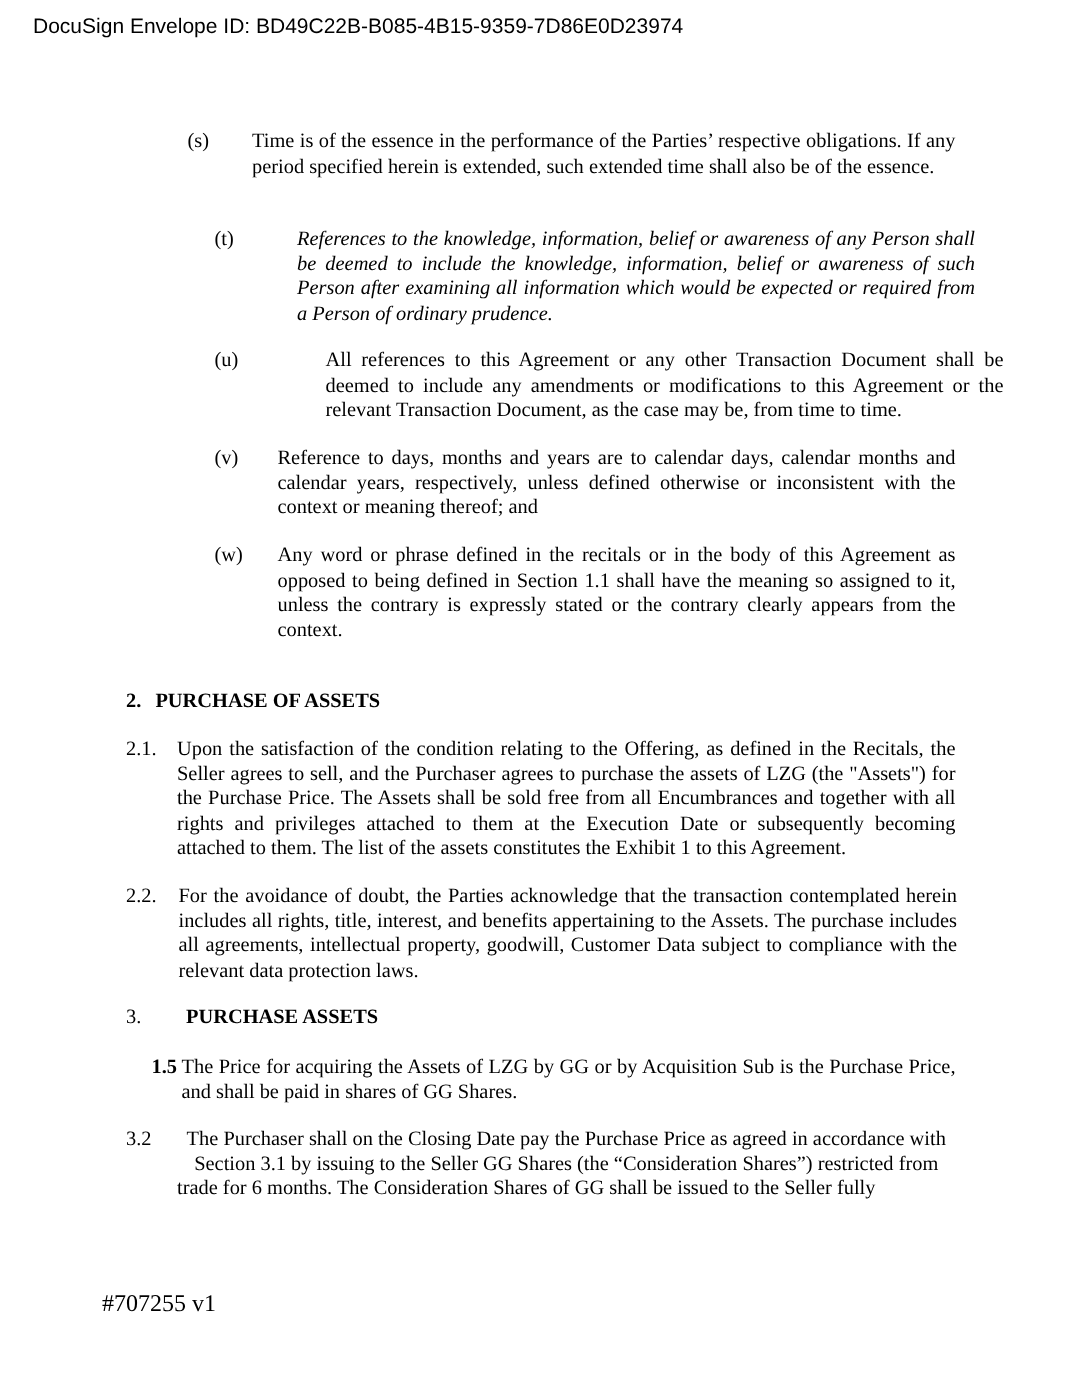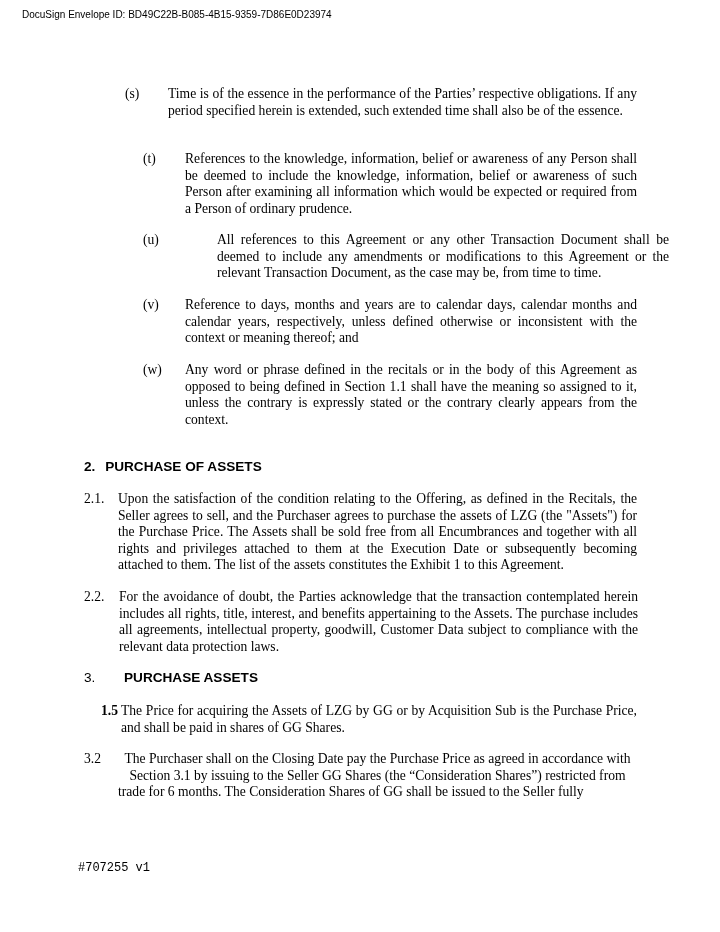--- a/index.html
+++ b/index.html
@@ -1,37 +1,37 @@
 <!DOCTYPE html>
 <html><head>
   <meta charset="utf-8">
   <style>
     html, body { margin: 0; padding: 0; background: #ffffff; }
     body { width: 720px; height: 932px; position: relative; overflow: hidden; color: #000; }
-    .envelope { position: absolute; left: 22px; top: 9px; font-family: "Liberation Sans", sans-serif; font-size: 10px; color: #000; }
+    .envelope { position: absolute; left: 22px; top: 9px; font-family: "Liberation Sans", sans-serif; font-size: 14px; color: #000; }
     .serif { font-family: "Liberation Serif", serif; font-size: 13.6px; line-height: 16.5px; }
     .item { position: absolute; }
     .label { position: absolute; }
     .text { position: absolute; text-align: justify; text-align-last: left; }
-    .heading { position: absolute; font-weight: bold; font-family: Liberation Sans, sans-serif; font-size: 13.6px; }
-    .footer { position: absolute; left: 78px; top: 861px; font-family: Liberation Mono, monospace; font-size: 12px; }
+    .heading { position: absolute; font-weight: bold; font-family: Liberation Serif, serif; font-size: 13.6px; }
+    .footer { position: absolute; left: 68px; top: 861px; font-family: Liberation Serif, serif; font-size: 16px; }
   </style>
 </head>
 <body>
 
 <div class="envelope">DocuSign Envelope ID: BD49C22B-B085-4B15-9359-7D86E0D23974</div>
 
 <div class="item serif" style="left:125px; top:86px; width:512px;">
   <span class="label" style="left:0; top:0;">(s)</span>
   <div class="text" style="left:43px; top:0; width:469px;">Time is of the essence in the performance of the Parties’ respective obligations. If any period specified herein is extended, such extended time shall also be of the essence.</div>
 </div>
 
 <div class="item serif" style="left:143px; top:151px; width:494px;">
   <span class="label" style="left:0; top:0;">(t)</span>
-  <div class="text" style="left:42px; top:0; width:452px;">References to the knowledge, information, belief or awareness of any Person shall be deemed to include the knowledge, information, belief or awareness of such Person after examining all information which would be expected or required from a Person of ordinary prudence.</div>
+  <div class="text" style="left:55px; top:0; width:452px;font-style:italic;">References to the knowledge, information, belief or awareness of any Person shall be deemed to include the knowledge, information, belief or awareness of such Person after examining all information which would be expected or required from a Person of ordinary prudence.</div>
 </div>
 
 <div class="item serif" style="left:143px; top:232px; width:494px;">
   <span class="label" style="left:0; top:0;">(u)</span>
   <div class="text" style="left:42px; top:0; width:452px;margin-left:32px;">All references to this Agreement or any other Transaction Document shall be deemed to include any amendments or modifications to this Agreement or the relevant Transaction Document, as the case may be, from time to time.</div>
 </div>
 
 <div class="item serif" style="left:143px; top:297px; width:494px;">
   <span class="label" style="left:0; top:0;">(v)</span>
   <div class="text" style="left:42px; top:0; width:452px;">Reference to days, months and years are to calendar days, calendar months and calendar years, respectively, unless defined otherwise or inconsistent with the context or meaning thereof; and</div>

